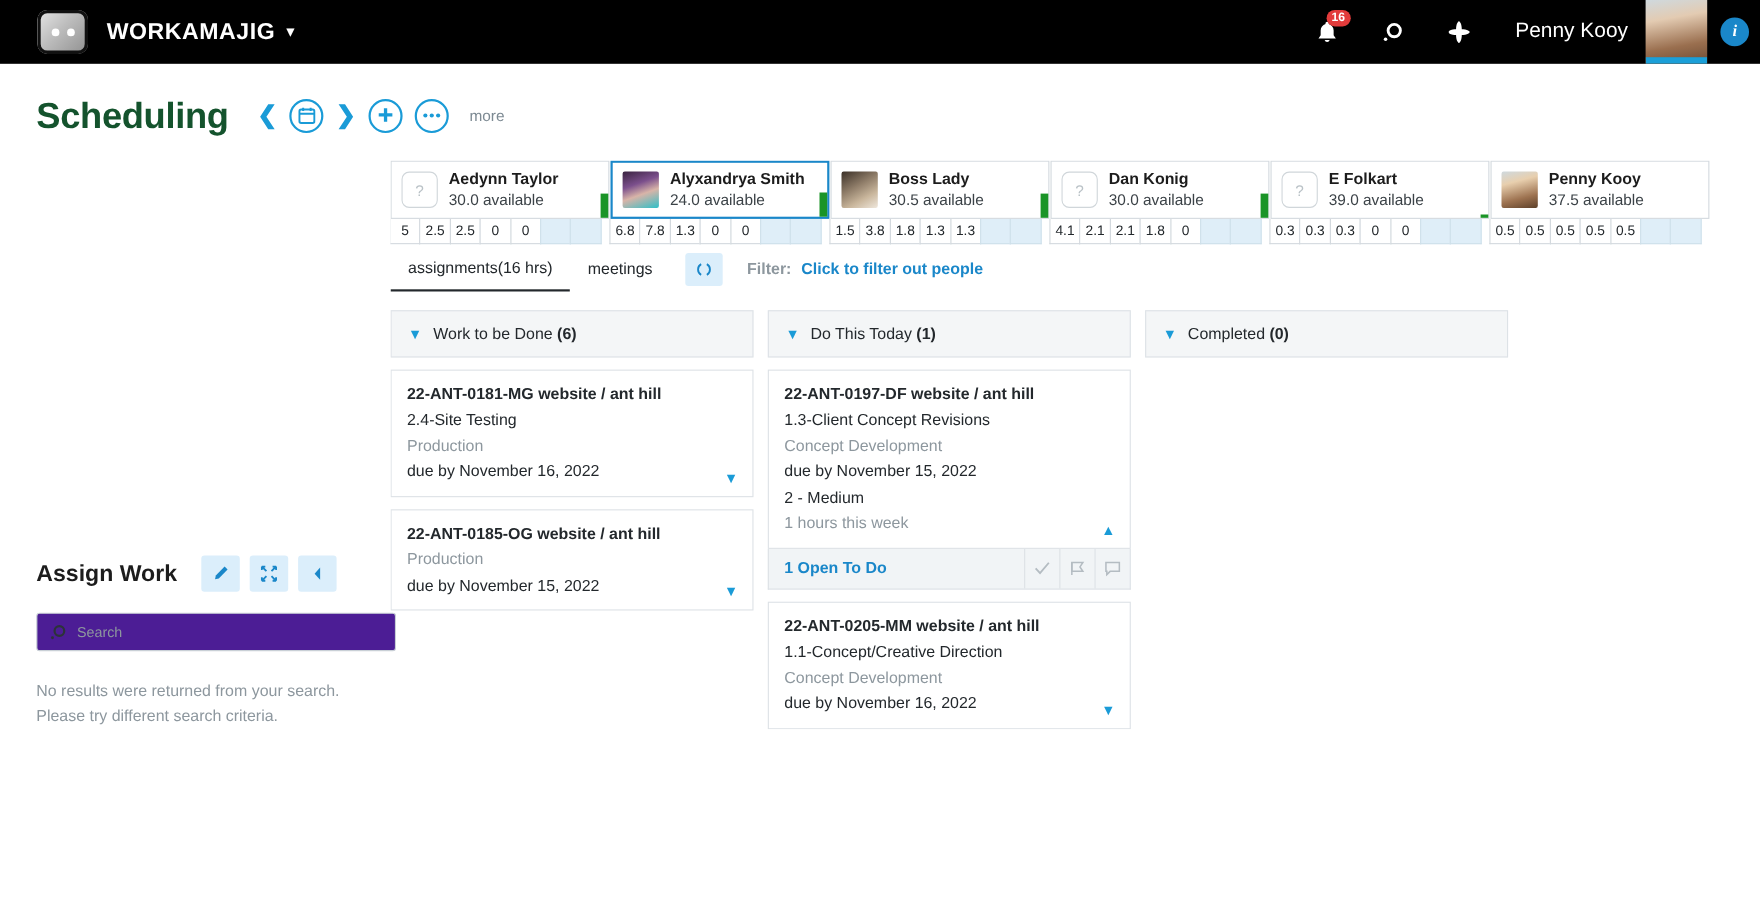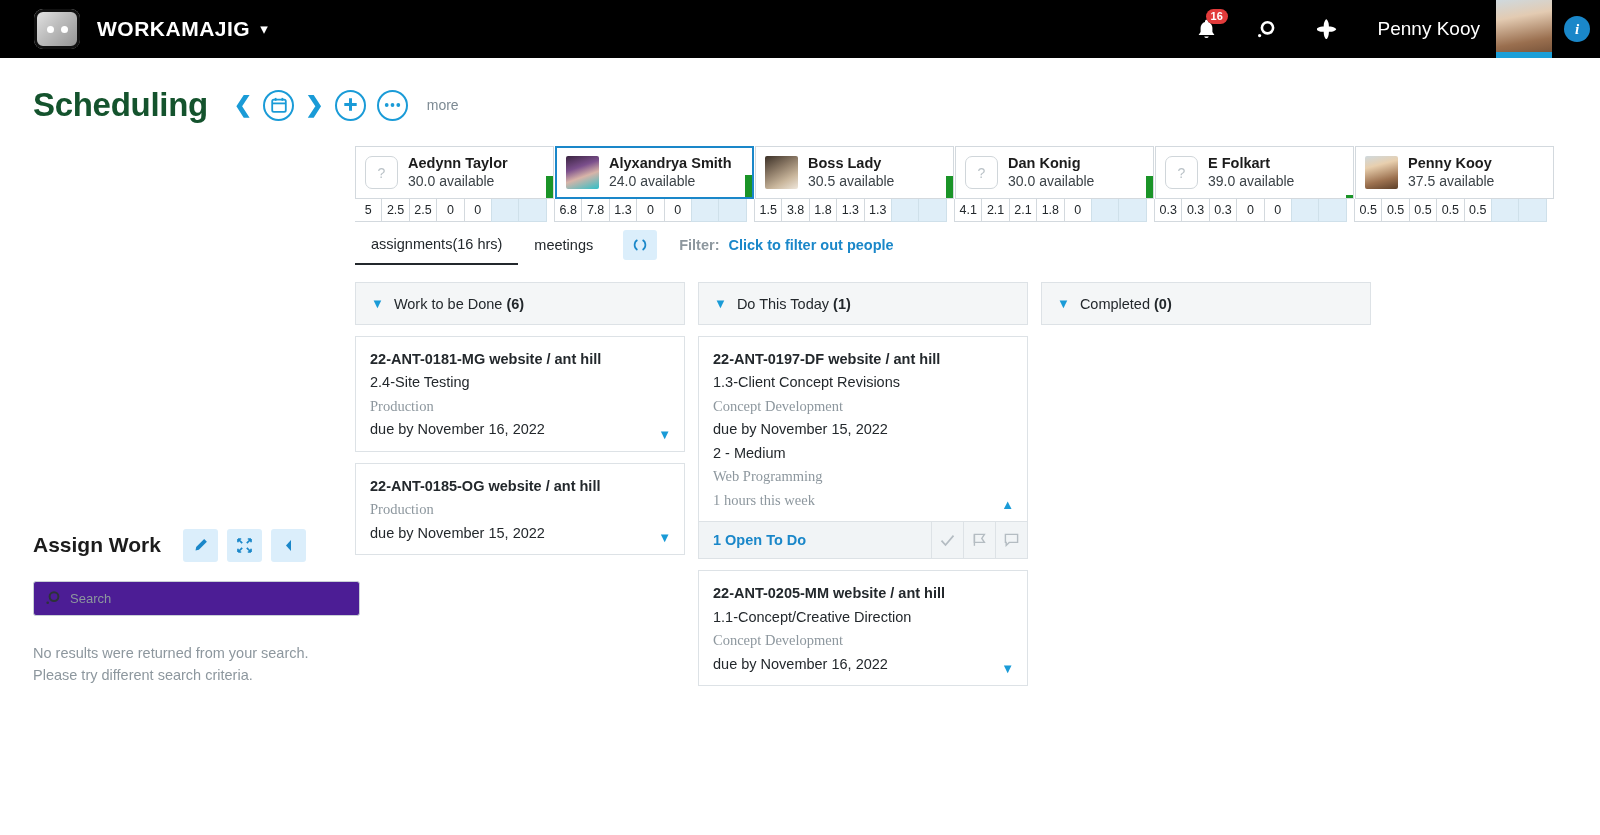--- a/index.html
+++ b/index.html
@@ -153,21 +153,21 @@
   .col-caret { color: #1a9bd7; font-size: 13px; }
   .col-title { font-size: 14.5px; color: #23282c; }
   .col-title b { font-weight: bold; }
 
   .card {
     background: #fff; border: 1px solid #dde2e6; margin-top: 11px;
     padding: 11px 14px 9px 14px; position: relative;
   }
   .card .ln { font-size: 14.5px; color: #23282c; line-height: 1.62; }
   .card .ln.bold { font-weight: bold; }
-  .card .ln.muted { color: #8d979e; font-family: Liberation Serif, serif; }
+  .card .ln.muted { color: #8d979e; }
   .card-caret {
     position: absolute; right: 13px; bottom: 9px; color: #1a9bd7; font-size: 13px;
   }
   .card-foot {
     background: #f1f4f6; border: 1px solid #dde2e6; border-top: none;
     height: 37px; display: flex; align-items: center;
   }
   .foot-link { color: #1a87c9; font-size: 14.5px; font-weight: bold; padding-left: 14px; }
   .foot-icons { margin-left: auto; display: flex; height: 100%; }
   .foot-ico {
@@ -448,21 +448,20 @@
             <b>(1)</b>
           </span>
         </div>
 
         <div class="card">
           <div class="ln bold">22-ANT-0197-DF website / ant hill</div>
           <div class="ln">1.3-Client Concept Revisions</div>
           <div class="ln muted">Concept Development</div>
           <div class="ln">due by November 15, 2022</div>
           <div class="ln">2 - Medium</div>
-          <div class="ln muted">Web Programming</div>
           <div class="ln muted">1 hours this week</div>
           <span class="card-caret">▲</span>
         </div>
         <div class="card-foot">
           <span class="foot-link">1 Open To Do</span>
           <span class="foot-icons">
             <span class="foot-ico">
               <svg width="15" height="13" viewBox="0 0 15 13">
                   <path d="M1.5 6.6l4 4.4L13.5 1.6" fill="none" stroke="#b4bcc2" stroke-width="1.7"></path>
                 </svg>

